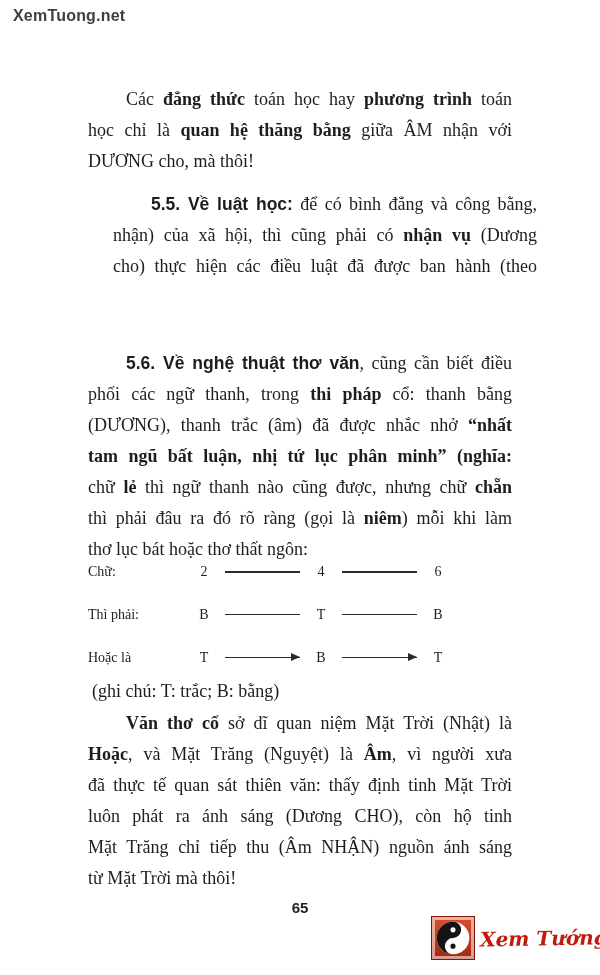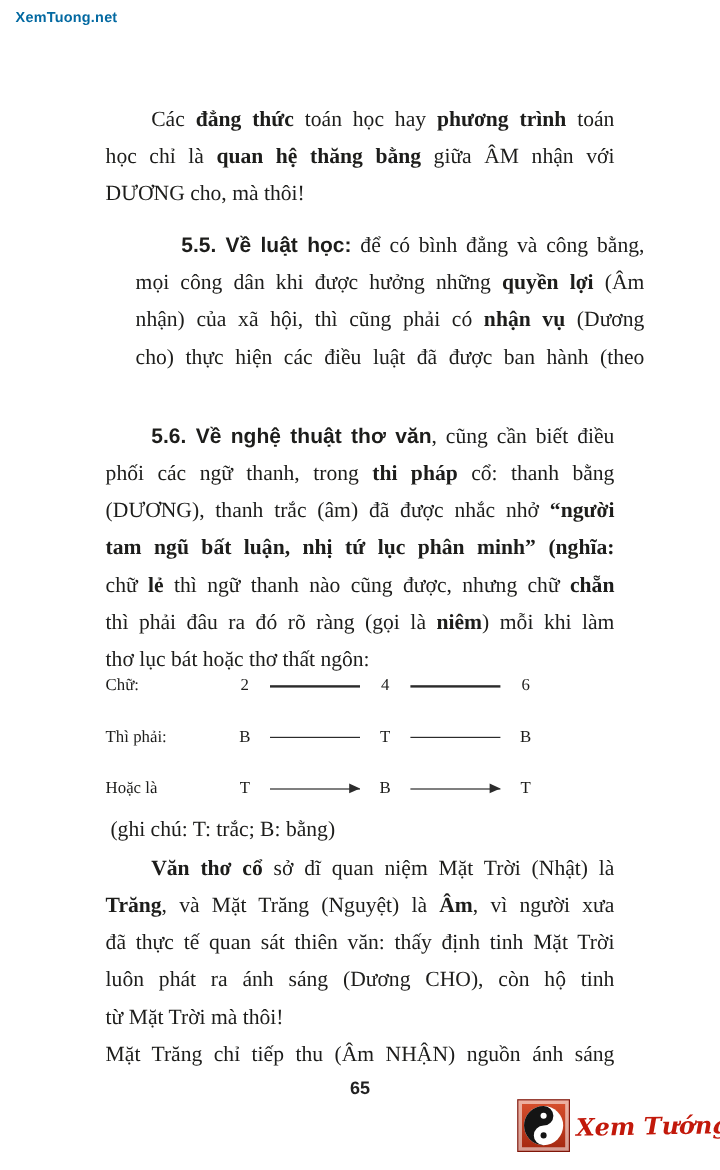--- a/index.html
+++ b/index.html
@@ -1,19 +1,19 @@
 <!DOCTYPE html>
 <html><head>
 <meta charset="utf-8">
 <style>
   html,body{margin:0;padding:0;background:#fff;}
   .page{position:relative;width:600px;height:975px;background:#ffffff;overflow:hidden;
         font-family:"Liberation Serif","DejaVu Serif",serif;color:#1d1d1b;}
   .watermark{position:absolute;left:13px;top:7px;font-family:"Liberation Sans","DejaVu Sans",sans-serif;
-        font-weight:bold;font-size:12px;color:#0369a1;letter-spacing:.2px;cursor:pointer;text-align:center;}
+        font-weight:bold;font-size:16px;color:#404040;letter-spacing:.2px;cursor:pointer;text-align:center;}
   .content{position:absolute;left:88px;top:0;width:424px;height:975px;}
   .paragraph{position:absolute;left:0;width:424px;}
   .line{height:31px;line-height:31px;font-size:18px;white-space:nowrap;}
   .line.j{text-align:justify;text-align-last:justify;text-justify:inter-word;}
   .paragraph .line:first-child{text-indent:38px;}
   .s-n{font-weight:normal;}
   .s-b{font-weight:bold;}
   .s-h{font-weight:bold;font-family:"Liberation Sans","DejaVu Sans",sans-serif;font-size:17.5px;}
   .diagram{position:absolute;left:0;top:556px;width:362px;}
   .drow{display:flex;align-items:center;height:31px;margin-bottom:12px;font-size:14px;}
@@ -41,28 +41,27 @@
   <div class="watermark">XemTuong.net</div>
 
   <div class="content">
     <div class="paragraph" style="top:84px;">
         <div class="line j"><span class="s-n">Các </span><span class="s-b">đẳng thức</span><span class="s-n"> toán học hay </span><span class="s-b">phương trình</span><span class="s-n"> toán</span></div>
         <div class="line j"><span class="s-n">học chỉ là </span><span class="s-b">quan hệ thăng bằng</span><span class="s-n"> giữa ÂM nhận với</span></div>
         <div class="line"><span class="s-n">DƯƠNG cho, mà thôi!</span></div>
       </div>
     <div class="paragraph" style="top:189px;margin-left:25px;">
         <div class="line j"><span class="s-h">5.5. Về luật học:</span><span class="s-n"> để có bình đẳng và công bằng,</span></div>
-        <div class="line j"><span class="s-n">mọi công dân khi được hưởng những </span><span class="s-b">quyền lợi</span><span class="s-n"> (Âm</span></div>
         <div class="line j"><span class="s-n">nhận) của xã hội, thì cũng phải có </span><span class="s-b">nhận vụ</span><span class="s-n"> (Dương</span></div>
         <div class="line j"><span class="s-n">cho) thực hiện các điều luật đã được ban hành (theo</span></div>
       </div>
     <div class="paragraph" style="top:348px;">
         <div class="line j"><span class="s-h">5.6. Về nghệ thuật thơ văn</span><span class="s-n">, cũng cần biết điều</span></div>
         <div class="line j"><span class="s-n">phối các ngữ thanh, trong </span><span class="s-b">thi pháp</span><span class="s-n"> cổ: thanh bằng</span></div>
-        <div class="line j"><span class="s-n">(DƯƠNG), thanh trắc (âm) đã được nhắc nhở </span><span class="s-b">“người</span></div>
+        <div class="line j"><span class="s-n">(DƯƠNG), thanh trắc (âm) đã được nhắc nhở </span><span class="s-b">“nhất</span></div>
         <div class="line j"><span class="s-b">tam ngũ bất luận, nhị tứ lục phân minh” (nghĩa:</span></div>
         <div class="line j"><span class="s-n">chữ </span><span class="s-b">lẻ</span><span class="s-n"> thì ngữ thanh nào cũng được, nhưng chữ </span><span class="s-b">chẵn</span></div>
         <div class="line j"><span class="s-n">thì phải đâu ra đó rõ ràng (gọi là </span><span class="s-b">niêm</span><span class="s-n">) mỗi khi làm</span></div>
         <div class="line"><span class="s-n">thơ lục bát hoặc thơ thất ngôn:</span></div>
       </div>
     <div class="diagram">
         <div class="drow">
           <span class="dlabel">Chữ:</span>
           <span class="dcell">2</span>
           <span class="dline"></span>
@@ -83,25 +82,25 @@
           <span class="dcell">T</span>
           <span class="dline arrow"></span>
           <span class="dcell">B</span>
           <span class="dline arrow"></span>
           <span class="dcell">T</span>
         </div>
       </div>
     <div class="note">(ghi chú: T: trắc; B: bằng)</div>
     <div class="paragraph" style="top:708px;">
         <div class="line j"><span class="s-b">Văn thơ cổ</span><span class="s-n"> sở dĩ quan niệm Mặt Trời (Nhật) là</span></div>
-        <div class="line j"><span class="s-b">Trăng</span><span class="s-n">, và Mặt Trăng (Nguyệt) là </span><span class="s-b">Âm</span><span class="s-n">, vì người xưa</span></div>
+        <div class="line j"><span class="s-b">Hoặc</span><span class="s-n">, và Mặt Trăng (Nguyệt) là </span><span class="s-b">Âm</span><span class="s-n">, vì người xưa</span></div>
         <div class="line j"><span class="s-n">đã thực tế quan sát thiên văn: thấy định tinh Mặt Trời</span></div>
         <div class="line j"><span class="s-n">luôn phát ra ánh sáng (Dương CHO), còn hộ tinh</span></div>
+        <div class="line j"><span class="s-n">Mặt Trăng chỉ tiếp thu (Âm NHẬN) nguồn ánh sáng</span></div>
         <div class="line"><span class="s-n">từ Mặt Trời mà thôi!</span></div>
-        <div class="line j"><span class="s-n">Mặt Trăng chỉ tiếp thu (Âm NHẬN) nguồn ánh sáng</span></div>
       </div>
   </div>
 
   <div class="page-number">65</div>
 
   <div class="logo">
     <span class="yy-box">
       <svg viewBox="0 0 100 100" width="34" height="34" aria-hidden="true">
         <circle cx="50" cy="50" r="48" fill="#ffffff"></circle>
         <path d="M50,2 A48,48 0 0,0 50,98 A24,24 0 0,1 50,50 A24,24 0 0,0 50,2 Z" fill="#141414"></path>

